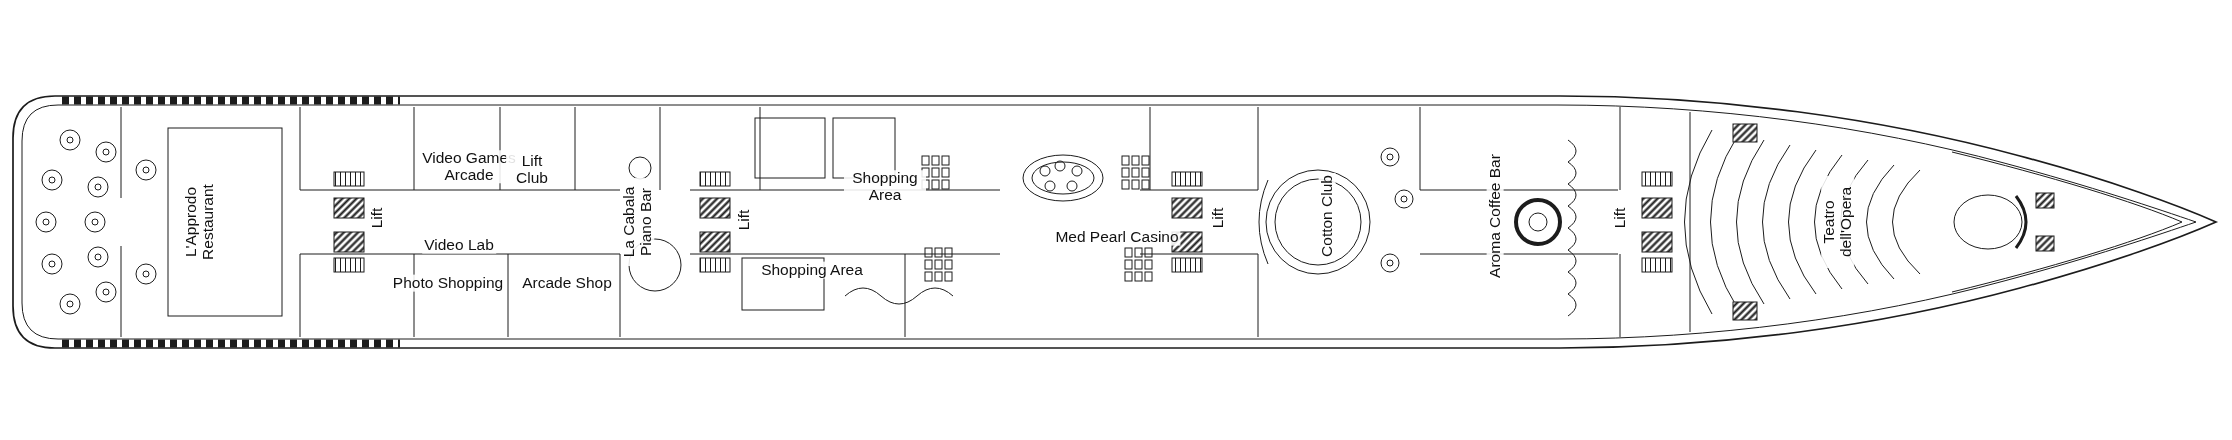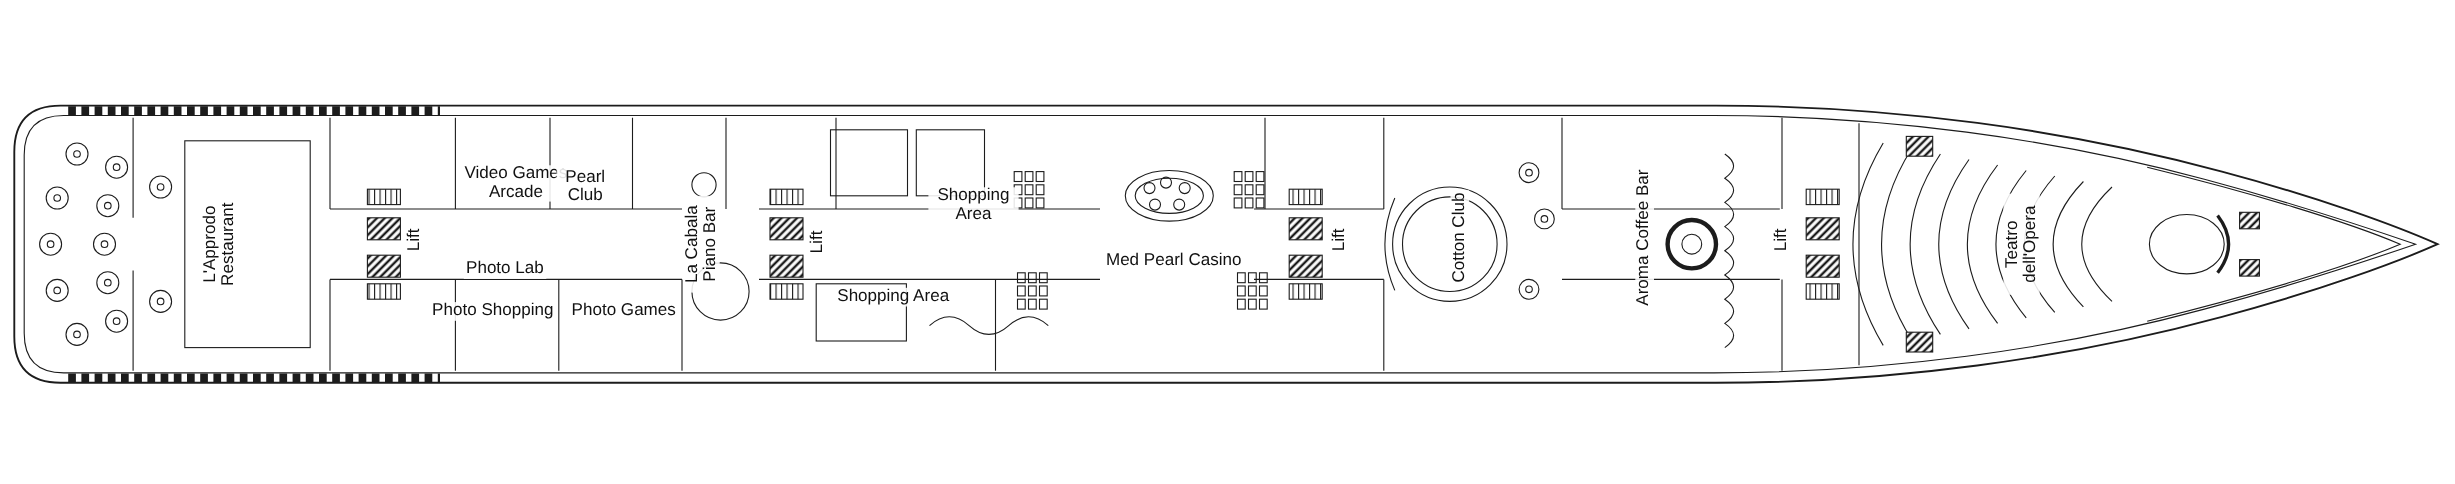--- a/index.html
+++ b/index.html
@@ -184,28 +184,28 @@
       </g>
       <rect x="2036" y="193" width="18" height="15" fill="url(#hatch)"></rect>
       <rect x="2036" y="236" width="18" height="15" fill="url(#hatch)"></rect>
       <path d="M1952 152 C2050 176 2135 202 2182 222 C2135 242 2050 268 1952 292"></path>
     </g>
   </svg>
 
   <div class="lbl rot wrap" style="left:200px; top:222px; width:112px">L'Approdo Restaurant</div>
   <div class="lbl rot" style="left:377px; top:218px">Lift</div>
   <div class="lbl wrap" style="left:469px; top:167px; width:104px">Video Games Arcade</div>
-  <div class="lbl wrap" style="left:532px; top:170px; width:48px">Pearl Club</div>
-  <div class="lbl" style="left:459px; top:245px">Photo Lab</div>
+  <div class="lbl wrap" style="left:532px; top:170px; width:48px">Lift Club</div>
+  <div class="lbl" style="left:459px; top:245px">Video Lab</div>
   <div class="lbl" style="left:448px; top:283px">Photo Shopping</div>
-  <div class="lbl" style="left:567px; top:283px">Photo Games</div>
+  <div class="lbl" style="left:567px; top:283px">Arcade Shop</div>
   <div class="lbl rot wrap" style="left:638px; top:222px; width:84px">La Cabala Piano Bar</div>
   <div class="lbl rot" style="left:744px; top:220px">Lift</div>
   <div class="lbl wrap" style="left:885px; top:187px; width:78px">Shopping Area</div>
   <div class="lbl" style="left:812px; top:270px">Shopping Area</div>
-  <div class="lbl" style="left:1067px; top:237px">Med Pearl Casino</div>
+  <div class="lbl" style="left:1117px; top:237px">Med Pearl Casino</div>
   <div class="lbl rot" style="left:1218px; top:218px">Lift</div>
   <div class="lbl rot" style="left:1327px; top:216px">Cotton Club</div>
   <div class="lbl rot" style="left:1495px; top:216px">Aroma Coffee Bar</div>
   <div class="lbl rot" style="left:1620px; top:218px">Lift</div>
   <div class="lbl rot wrap" style="left:1838px; top:222px; width:88px">Teatro dell'Opera</div>
 
 </div>
 
 </body></html>

